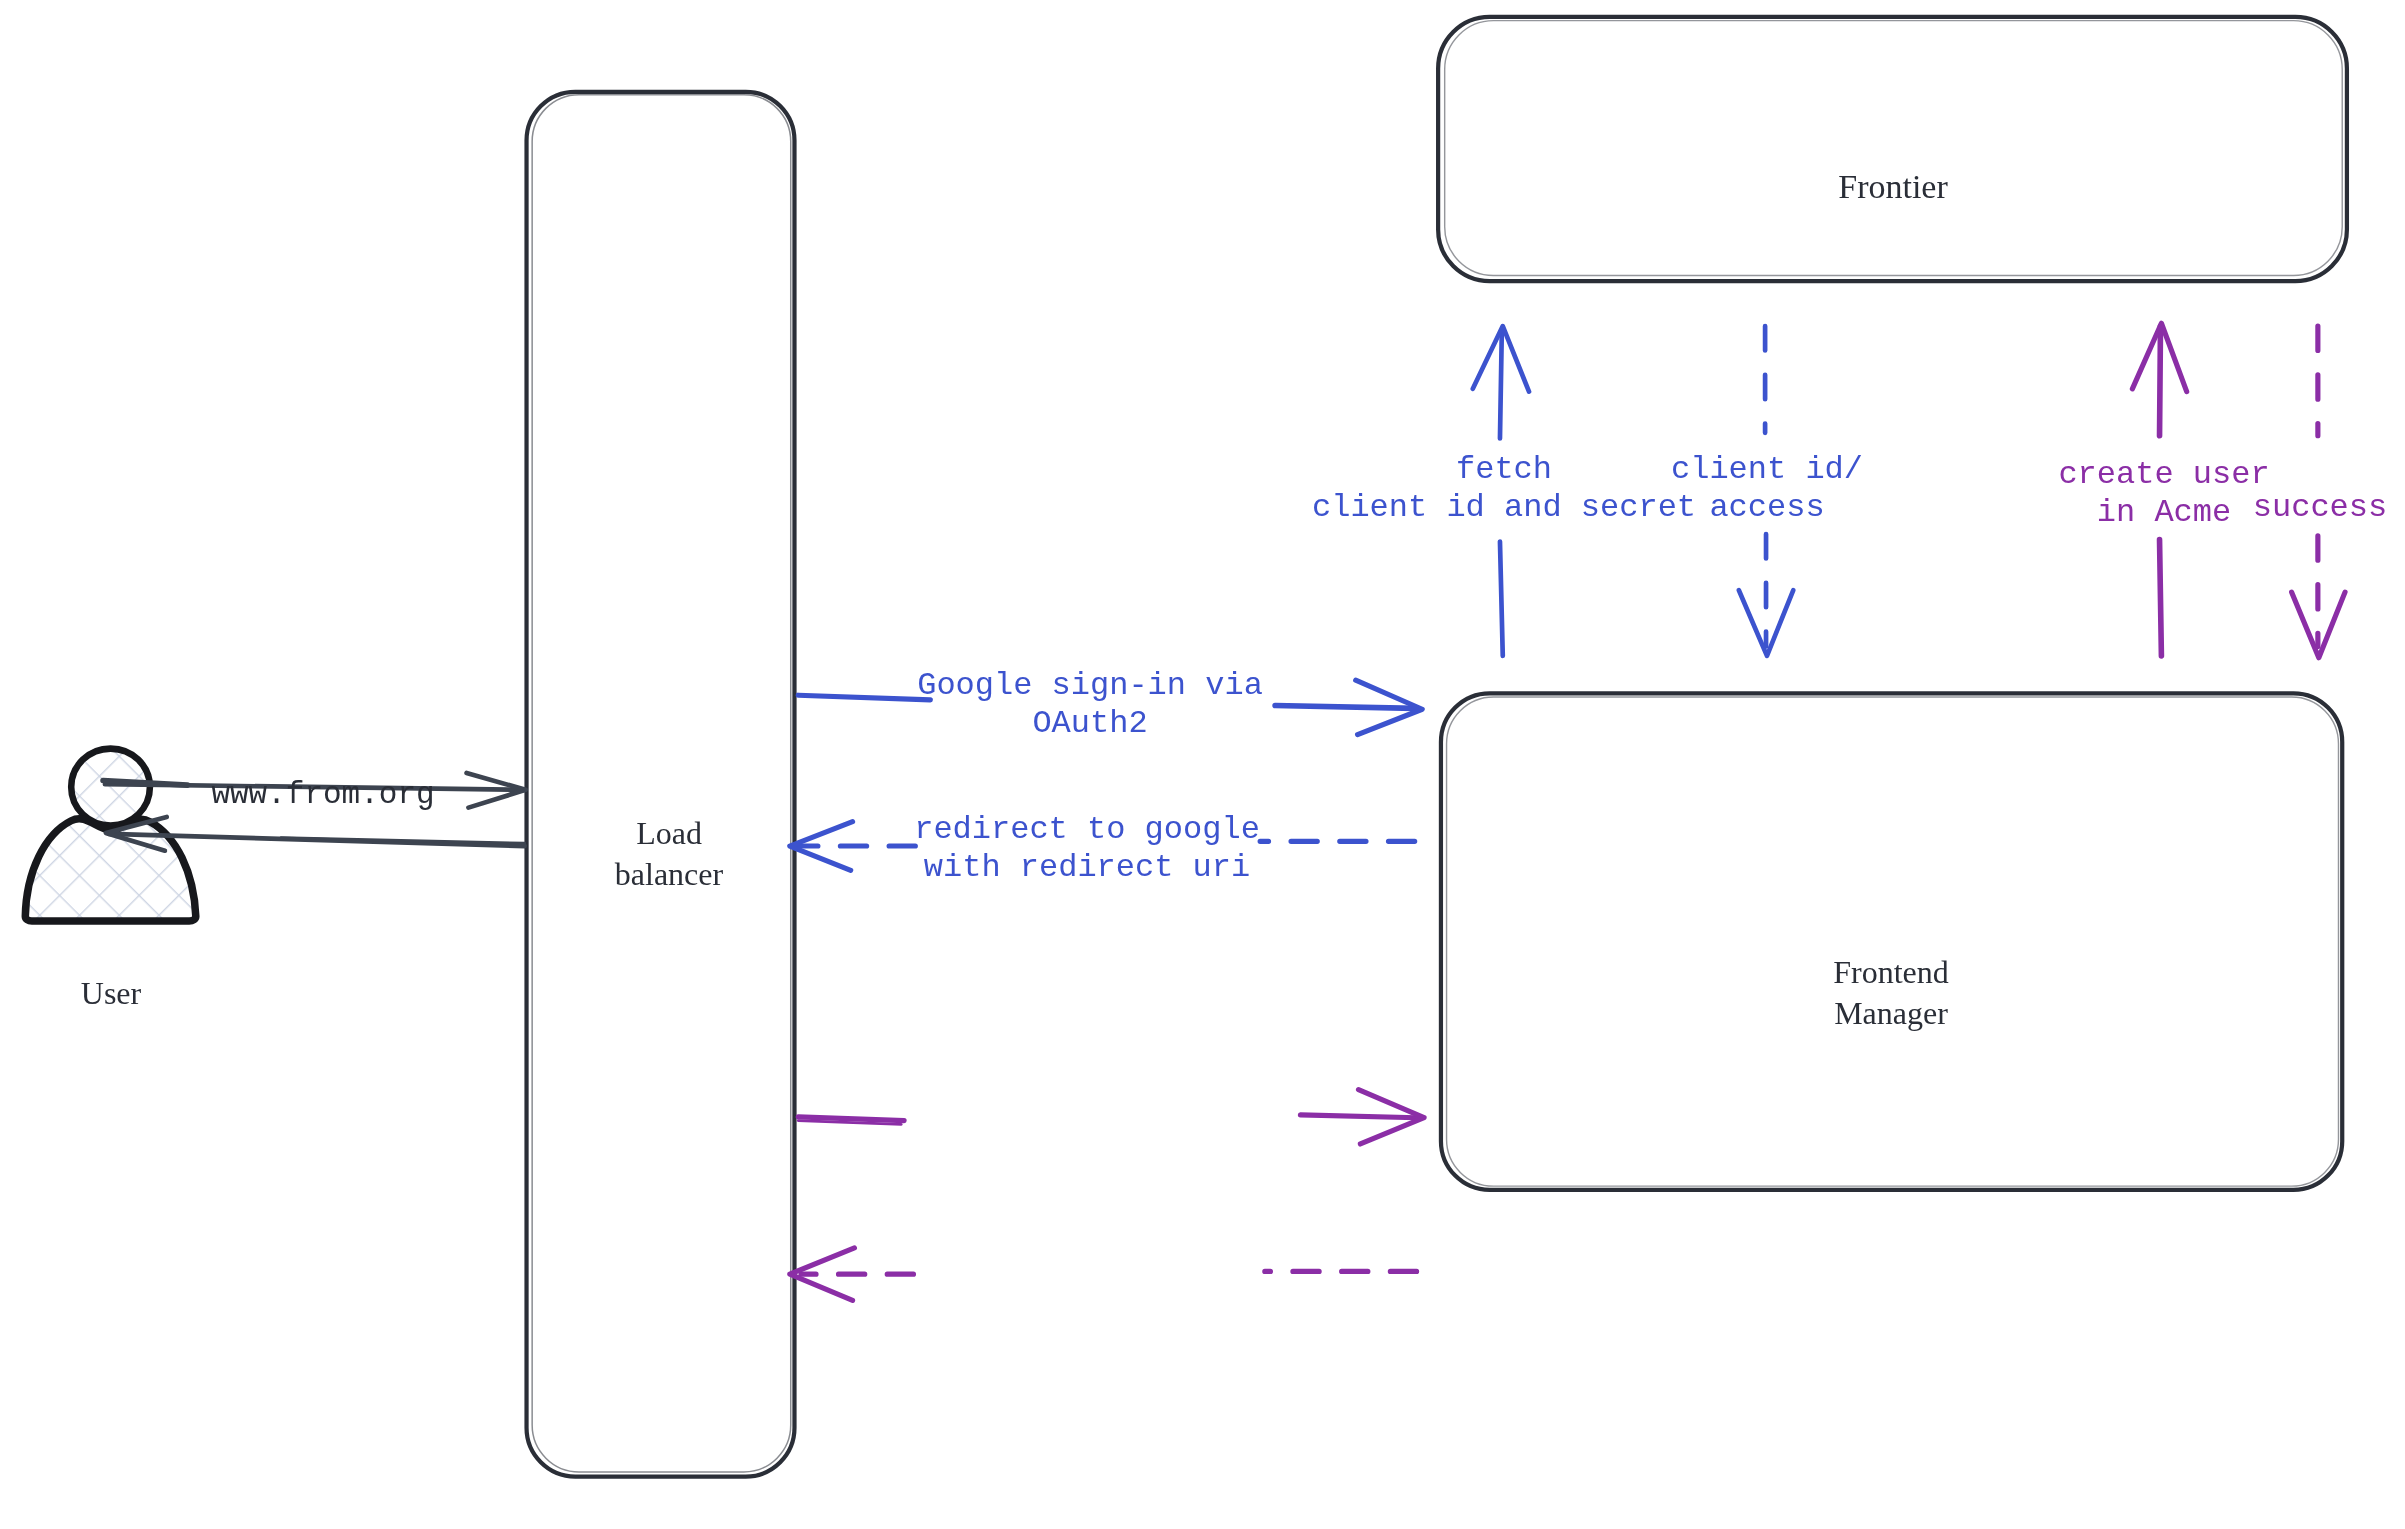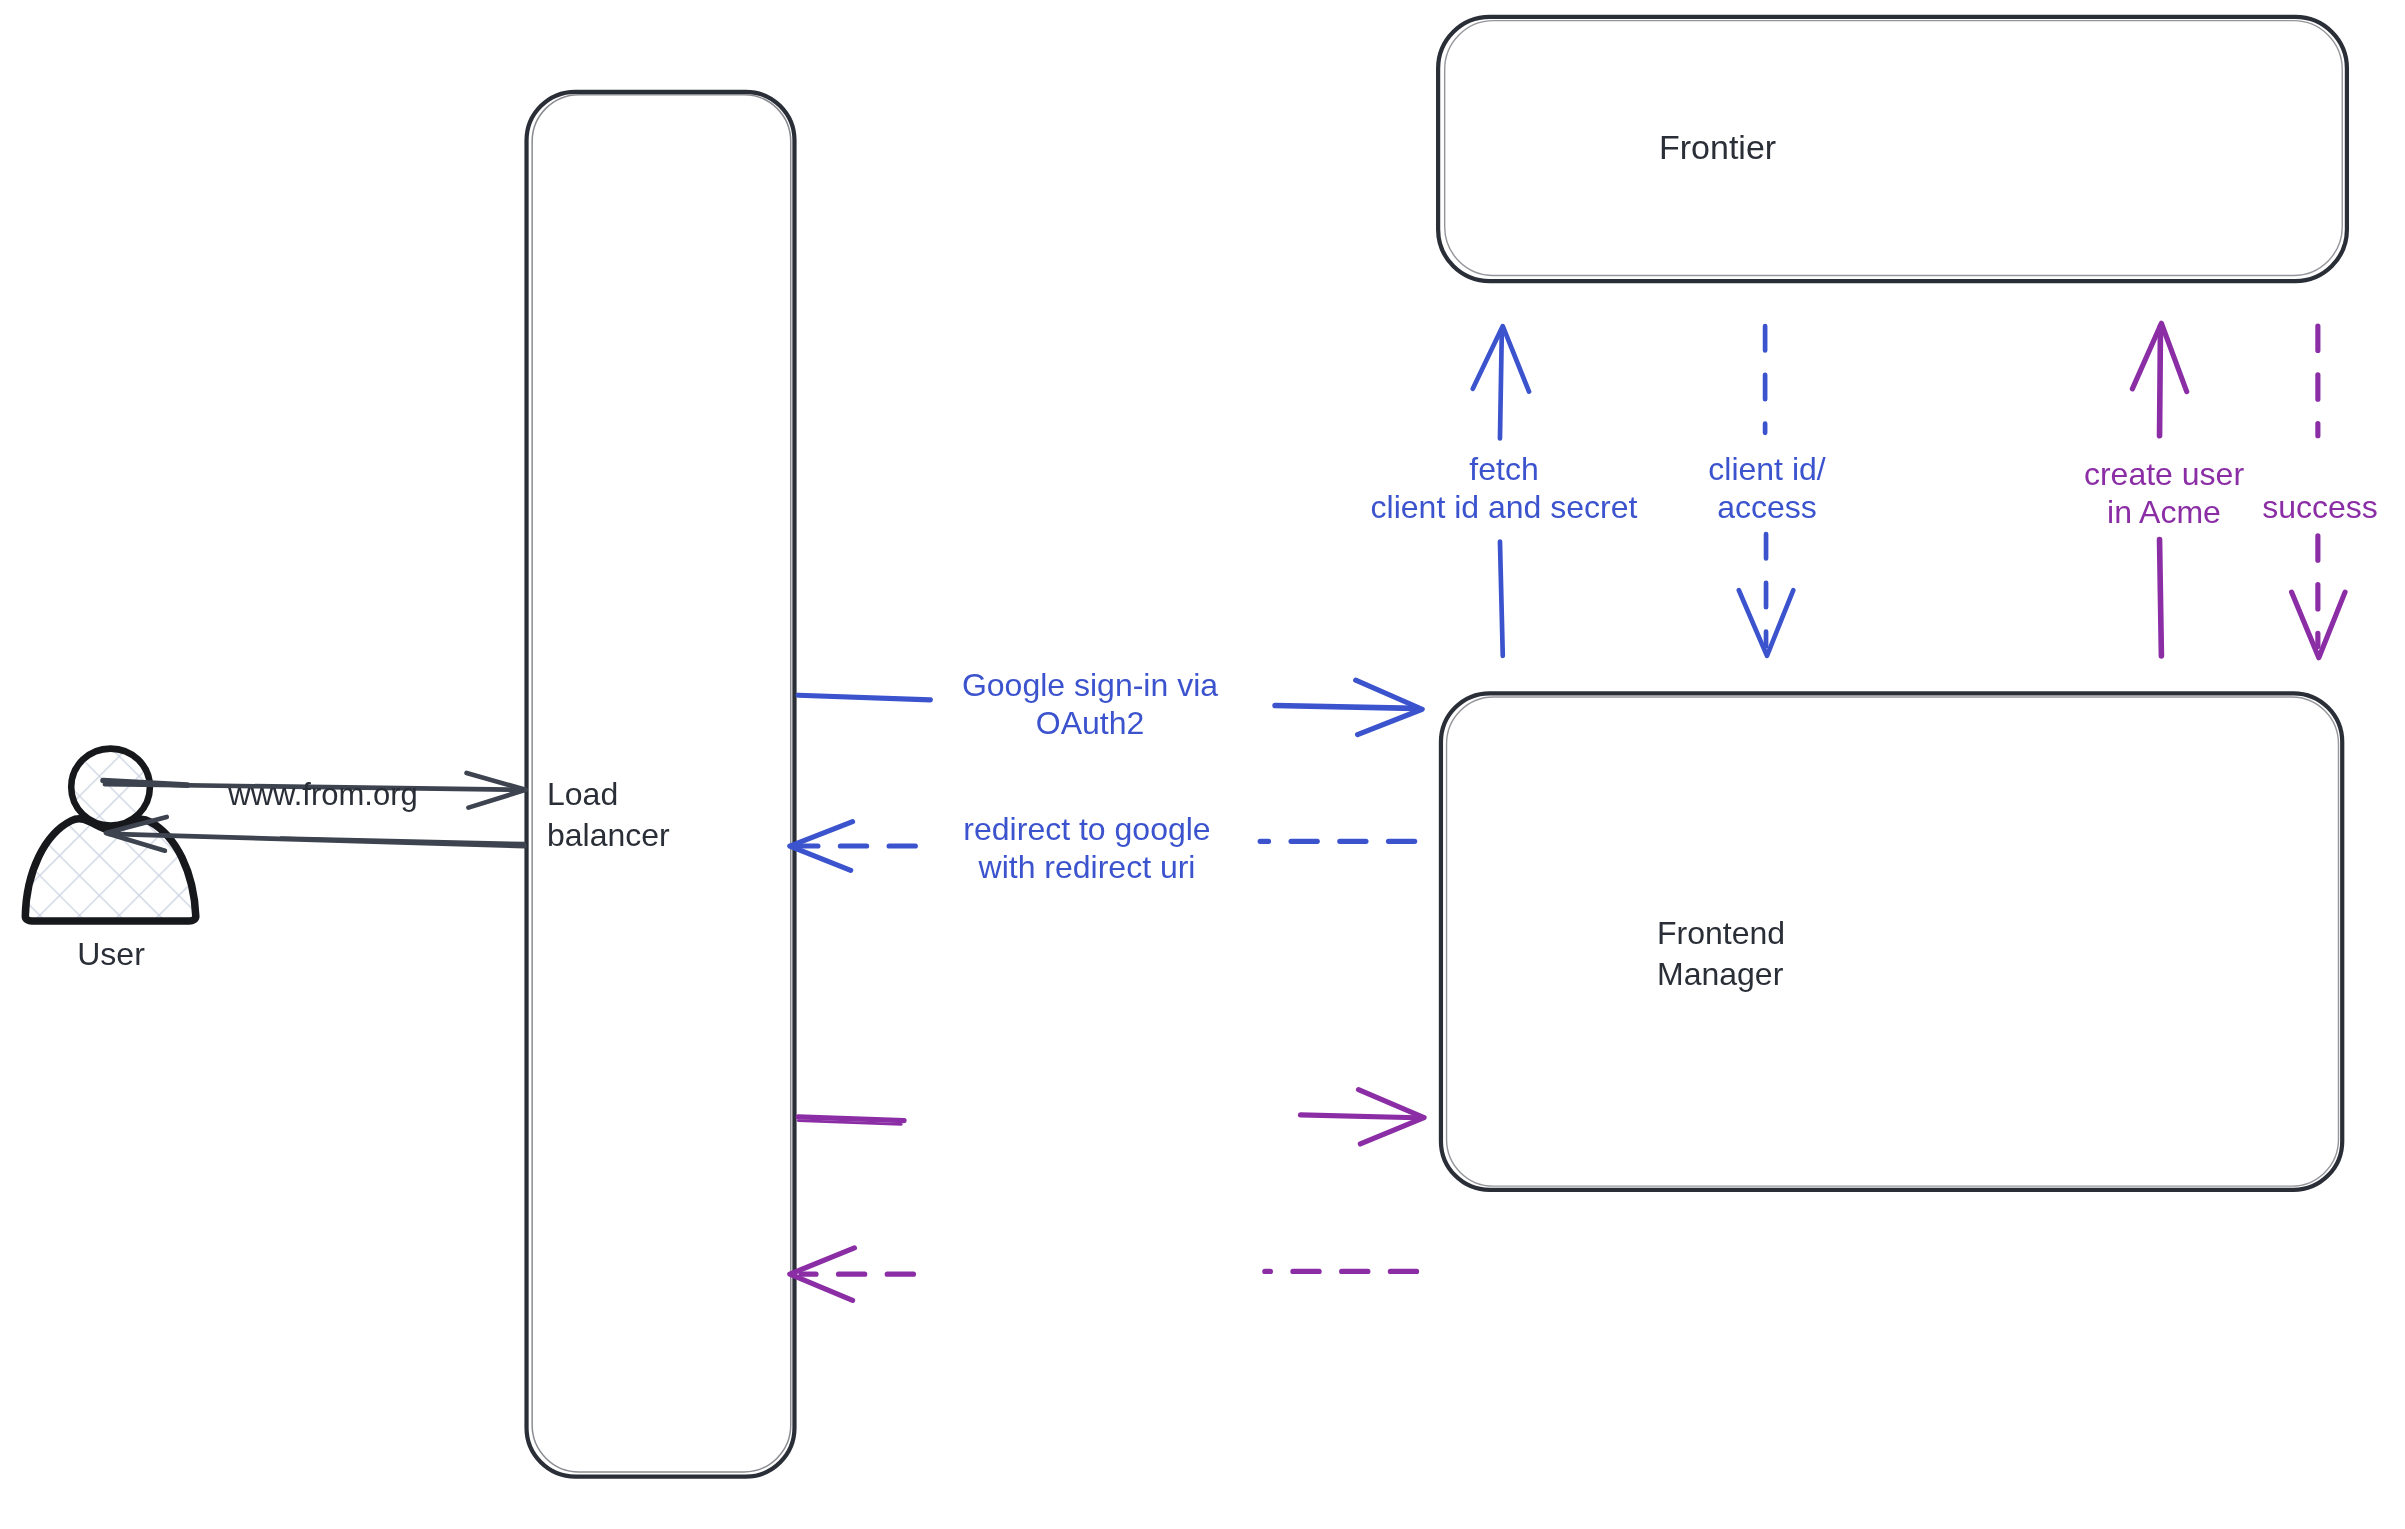--- a/index.html
+++ b/index.html
@@ -21,30 +21,31 @@
   #canvas svg.layer {
     position: absolute;
     left: 0;
     top: 0;
     width: 2405px;
     height: 1530px;
     overflow: visible;
   }
   .node-label {
     position: absolute;
-    font-family: Liberation Sans, sans-serif;
+    font-family: Liberation Serif, serif;
     color: #2a2e37;
-    text-align: left;
+    text-align: center;
     line-height: 1.28;
     white-space: pre-line;
     pointer-events: none;
+    margin-top: 39px;
   }
   .edge-label {
     position: absolute;
-    font-family: Liberation Sans, sans-serif;
+    font-family: Liberation Mono, monospace;
     text-align: center;
     line-height: 1.18;
     white-space: pre-line;
     pointer-events: none;
   }
   .lbl-blue { color: #3c53ce; }
   .lbl-purple { color: #8b2ea6; }
   .lbl-dark { color: #2a2e37; }
   .f-36 { font-size: 34px; }
   .f-34 { font-size: 32px; }

